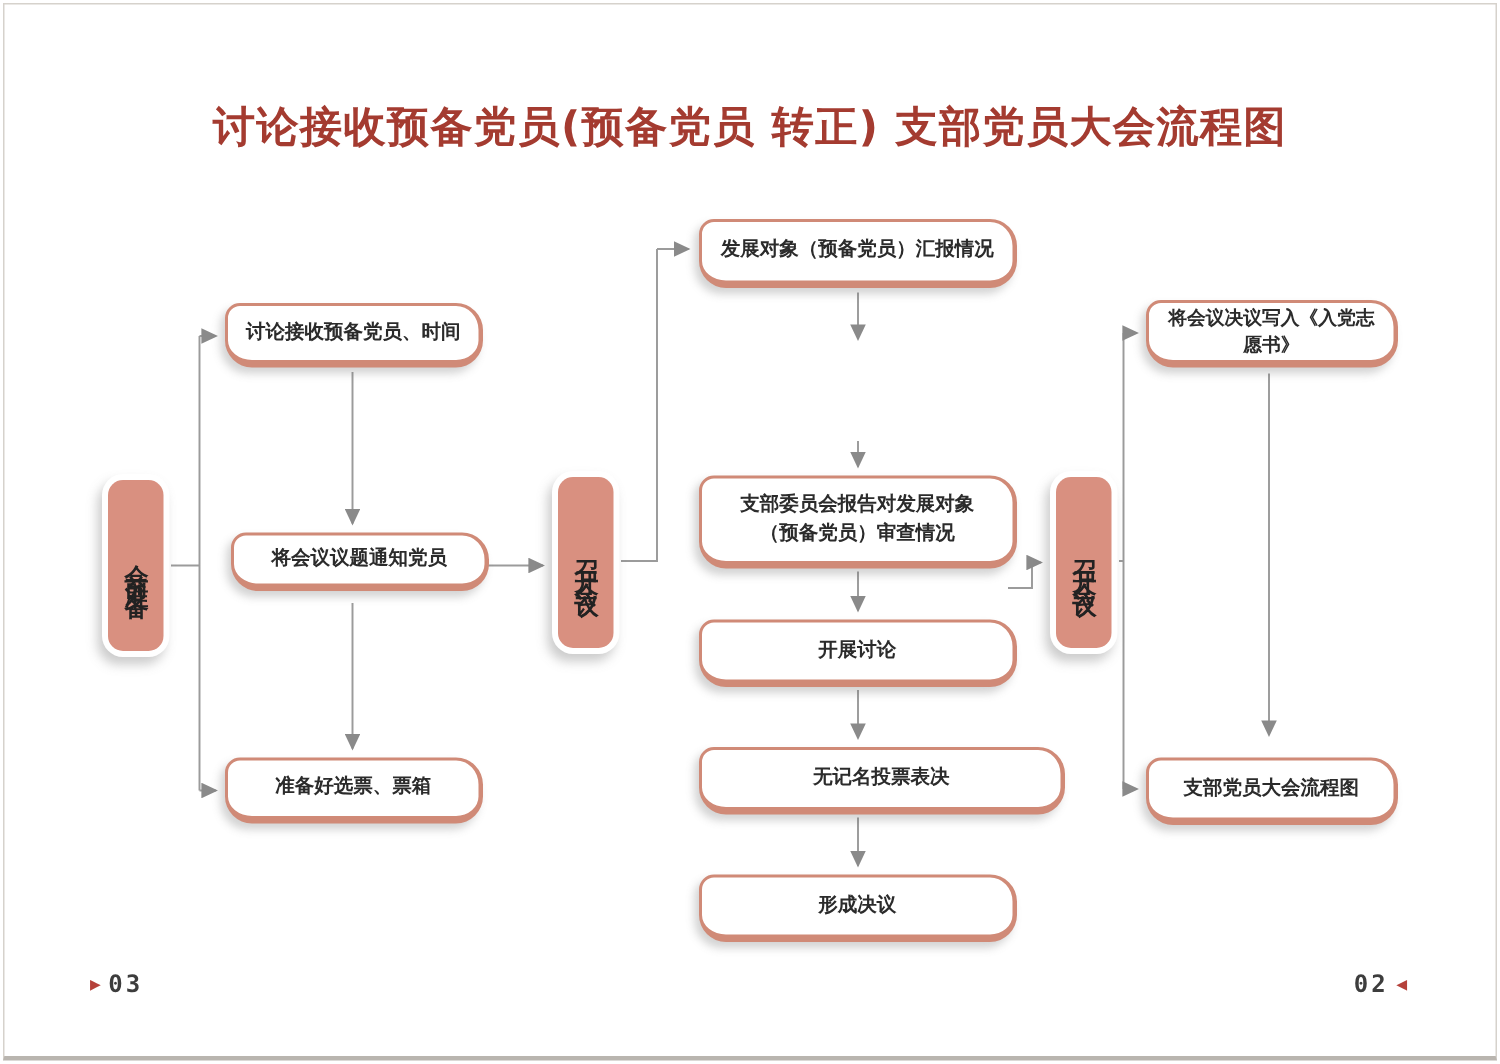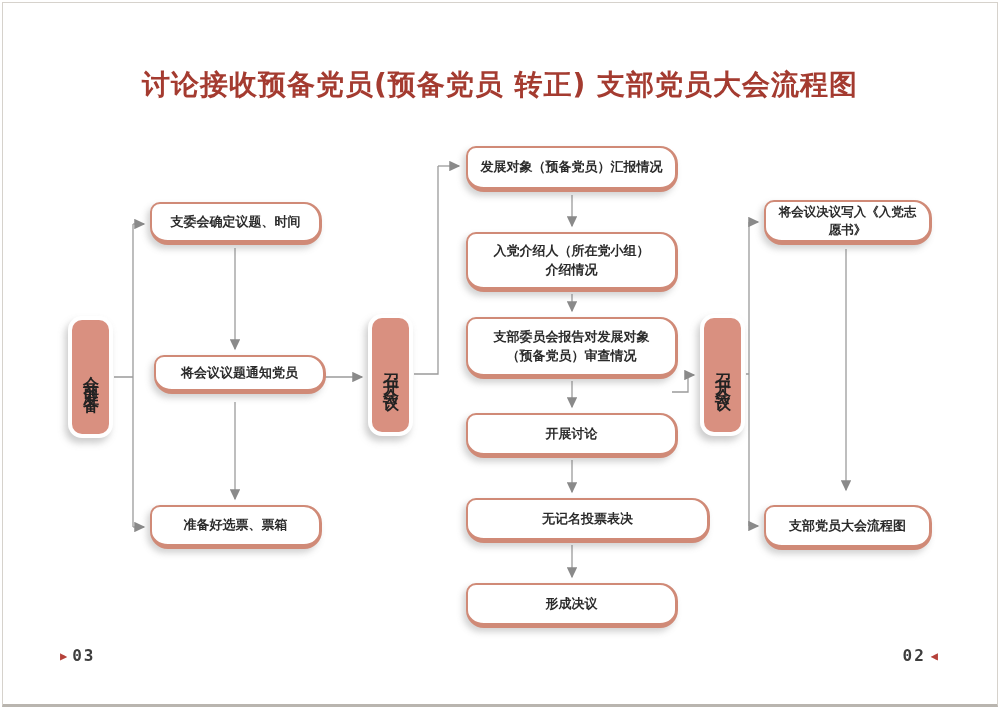--- a/index.html
+++ b/index.html
@@ -112,27 +112,25 @@
   <div class="stage st-pre">
     <div class="stage-inner">会前准备</div>
   </div>
   <div class="stage st-mid">
     <div class="stage-inner">召开会议</div>
   </div>
   <div class="stage st-post">
     <div class="stage-inner">召开会议</div>
   </div>
 
-  <div class="fbox b-l1">支委会确定议题、时间</div>
+  <div class="fbox b-l1">讨论接收预备党员、时间</div>
   <div class="fbox b-l2">将会议议题通知党员</div>
   <div class="fbox b-l3">准备好选票、票箱</div>
 
   <div class="fbox b-m1">发展对象（预备党员）汇报情况</div>
-  <div class="fbox b-m2">入党介绍人（所在党小组）
-介绍情况</div>
   <div class="fbox b-m3">支部委员会报告对发展对象
 （预备党员）审查情况</div>
   <div class="fbox b-m4">开展讨论</div>
   <div class="fbox b-m5">无记名投票表决</div>
   <div class="fbox b-m6">形成决议</div>
 
   <div class="fbox b-r1">将会议决议写入《入党志愿书》</div>
   <div class="fbox b-r2">支部党员大会流程图</div>
 
   <div class="pnum pnum-left">

